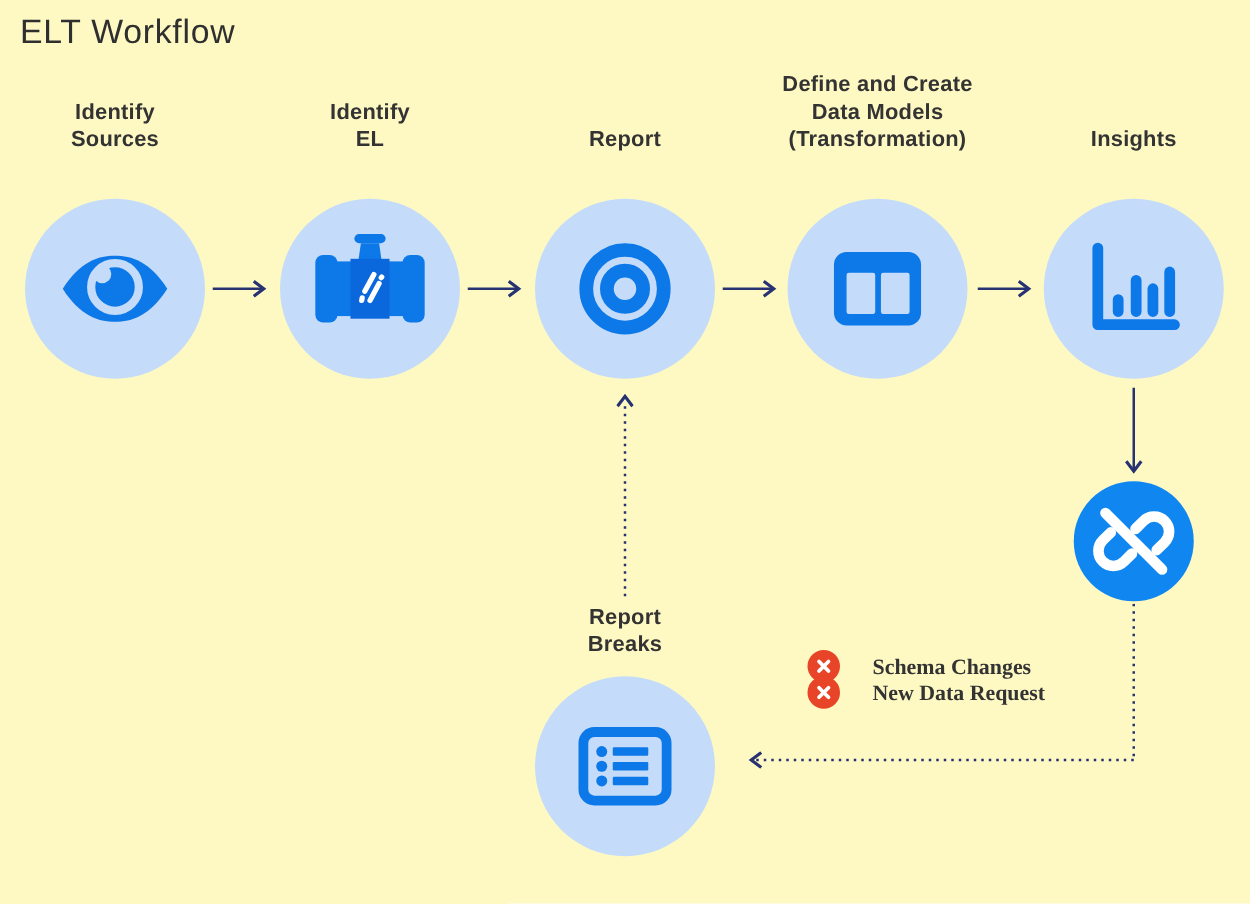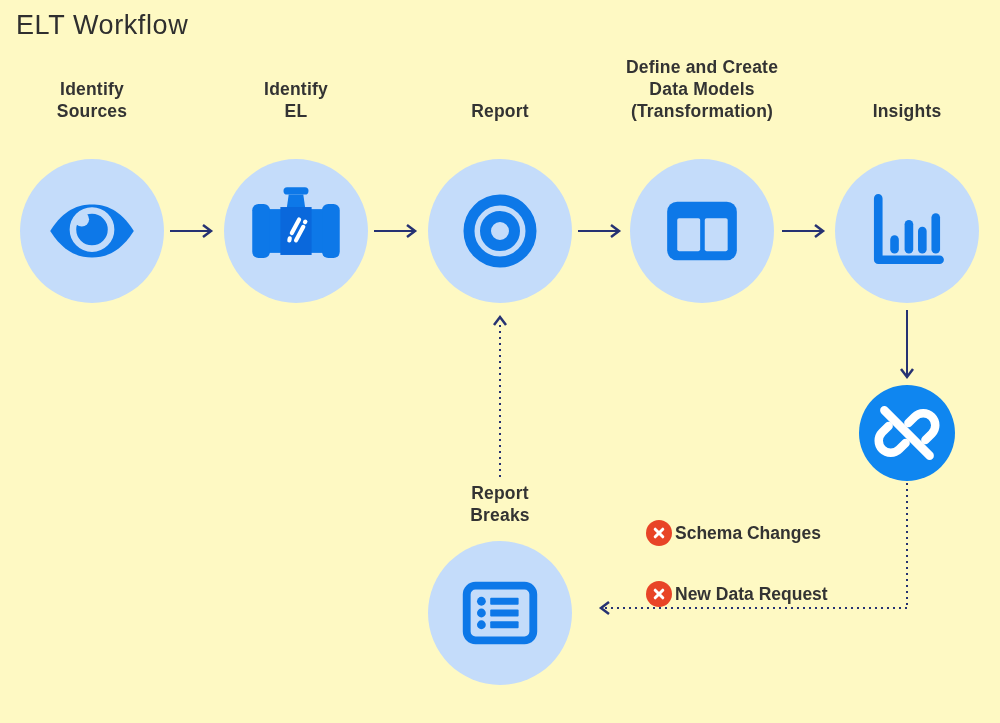--- a/index.html
+++ b/index.html
@@ -18,21 +18,21 @@
   }
   .node{
     position:absolute;width:144px;height:144px;border-radius:50%;
     background:#c4dcfa;display:flex;align-items:center;justify-content:center;
   }
   .node-sm{
     position:absolute;width:96px;height:96px;border-radius:50%;
     background:#0f86f0;display:flex;align-items:center;justify-content:center;
   }
   .arrow{position:absolute;}
-  .legend-row{position:absolute;display:flex;align-items:center;gap:3px;height:28px;}
+  .legend-row{position:absolute;display:flex;align-items:center;gap:26px;height:28px;font-family:Liberation Serif, serif;}
   .badge{
     width:26px;height:26px;border-radius:50%;background:#e84427;
     display:flex;align-items:center;justify-content:center;flex:0 0 auto;
   }
   .legend-label{font-size:17.5px;font-weight:bold;color:#333333;white-space:nowrap;}
 </style>
 </head>
 <body>
 
 <div class="canvas">
@@ -164,21 +164,21 @@
     <span class="badge">
       <svg width="12" height="12" viewBox="0 0 12 12">
         <g stroke="#ffffff" stroke-width="3" stroke-linecap="round">
           <line x1="2.2" y1="2.2" x2="9.8" y2="9.8"></line>
           <line x1="9.8" y1="2.2" x2="2.2" y2="9.8"></line>
         </g>
       </svg>
     </span>
     <span class="legend-label">Schema Changes</span>
   </div>
-  <div class="legend-row" style="left:646px;top:580px">
+  <div class="legend-row" style="left:646px;top:540px">
     <span class="badge">
       <svg width="12" height="12" viewBox="0 0 12 12">
         <g stroke="#ffffff" stroke-width="3" stroke-linecap="round">
           <line x1="2.2" y1="2.2" x2="9.8" y2="9.8"></line>
           <line x1="9.8" y1="2.2" x2="2.2" y2="9.8"></line>
         </g>
       </svg>
     </span>
     <span class="legend-label">New Data Request</span>
   </div>

